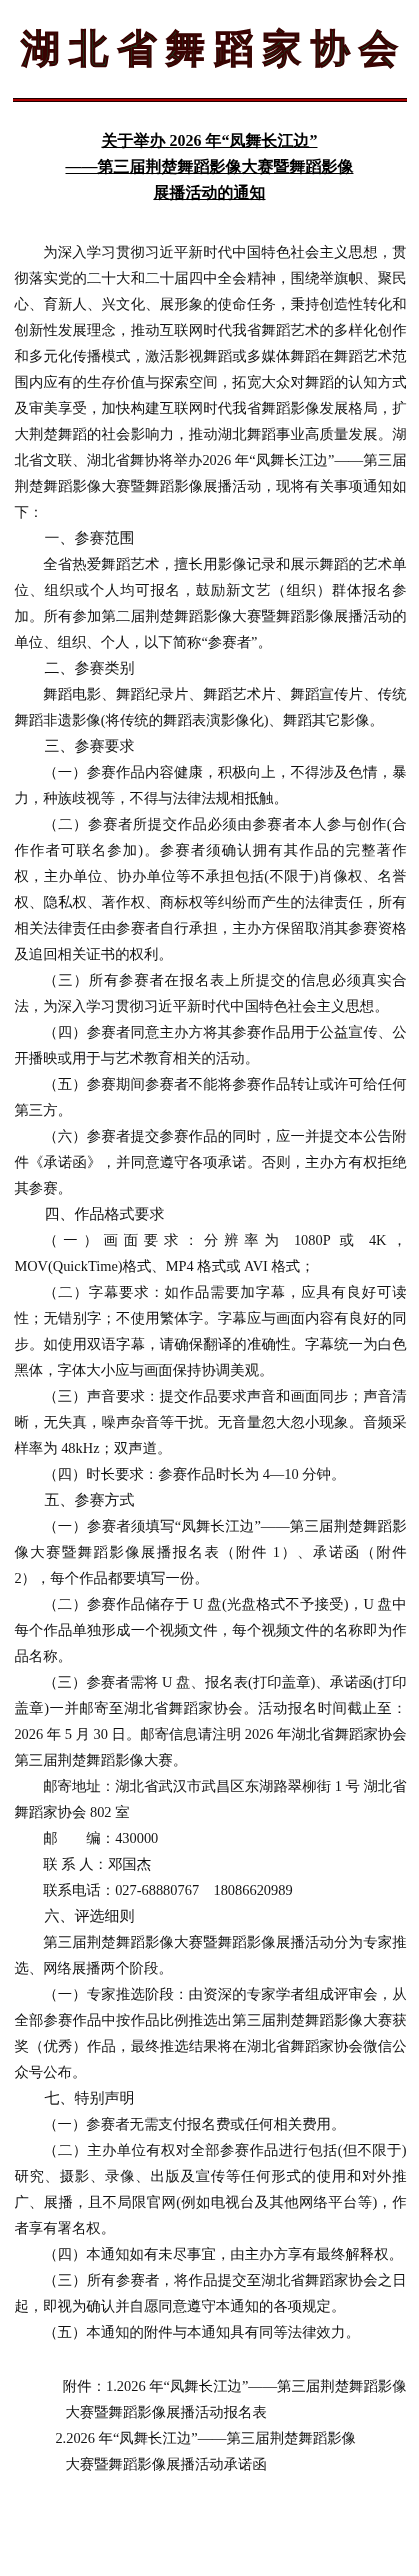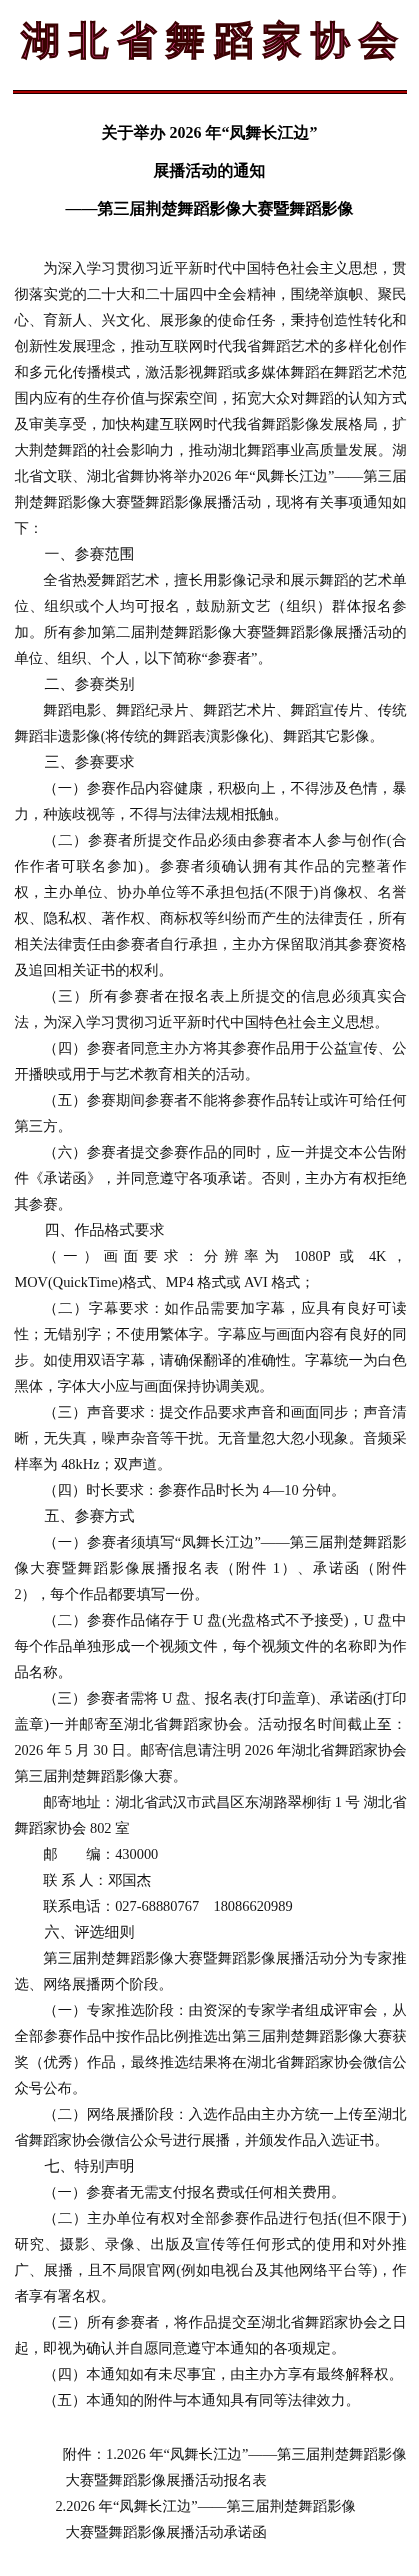--- a/index.html
+++ b/index.html
@@ -9,26 +9,26 @@
     height:2707px;
     margin:0 auto;
     background:#ffffff;
     font-family:"Liberation Serif","DejaVu Serif",serif;
     color:#121212;
     overflow:hidden;
   }
   
   .org-title {
     padding-top:7.2px;
-    margin:8px 13px;
+    margin:16px 13px;
     text-align:center;
     font-size:39px;
     font-weight:bold;
     line-height:1.32;
-    color:#ec4899;
+    color:#14532d;
     -webkit-text-stroke:1px #3a0302;
     letter-spacing:9.3px;
     margin-right:3.6px;
     white-space:nowrap;
   }
   .divider {
     margin:23px 12.4px 0 13px;
     height:2.1px;
     background:#ab0000;
     border-top:0.5px solid #1a0000;
@@ -36,21 +36,21 @@
   }
   
   .doc-title {
     margin:26px 20.6px 0;
     text-align:center;
     font-weight:bold;
     font-size:16px;
     line-height:26px;
     color:#000;
   }
-  .doc-title div { margin:12px; }
+  .doc-title div { margin:0;text-decoration:underline; }
   
   .doc-body {
     margin:33px 12.4px 0 14.4px;
     font-size:14.4px;
     line-height:26px;
     text-align:justify;
   }
   .doc-body p, .doc-body h2 { margin:0; }
   .para { text-indent:2em; font-weight:normal; }
   .flush { text-indent:0; }
@@ -76,22 +76,22 @@
 <body>
 
 <div class="page">
 
   <h1 class="org-title">湖北省舞蹈家协会</h1>
 
   <div class="divider"></div>
 
   <div class="doc-title">
     <div>关于举办 2026 年“凤舞长江边”</div>
+    <div>——第三届荆楚舞蹈影像大赛暨舞蹈影像</div>
     <div>展播活动的通知</div>
-    <div>——第三届荆楚舞蹈影像大赛暨舞蹈影像</div>
   </div>
 
   <div class="doc-body" id="doc-body">
       <p class="para">为深入学习贯彻习近平新时代中国特色社会主义思想，贯彻落实党的二十大和二十届四中全会精神，围绕举旗帜、聚民心、育新人、兴文化、展形象的使命任务，秉持创造性转化和创新性发展理念，推动互联网时代我省舞蹈艺术的多样化创作和多元化传播模式，激活影视舞蹈或多媒体舞蹈在舞蹈艺术范围内应有的生存价值与探索空间，拓宽大众对舞蹈的认知方式及审美享受，加快构建互联网时代我省舞蹈影像发展格局，扩大荆楚舞蹈的社会影响力，推动湖北舞蹈事业高质量发展。湖北省文联、湖北省舞协将举办2026 年“凤舞长江边”——第三届荆楚舞蹈影像大赛暨舞蹈影像展播活动，现将有关事项通知如下：</p>
       <h2 class="heading">一、参赛范围</h2>
       <p class="para">全省热爱舞蹈艺术，擅长用影像记录和展示舞蹈的艺术单位、组织或个人均可报名，鼓励新文艺（组织）群体报名参加。所有参加第二届荆楚舞蹈影像大赛暨舞蹈影像展播活动的单位、组织、个人，以下简称“参赛者”。</p>
       <h2 class="heading">二、参赛类别</h2>
       <p class="para">舞蹈电影、舞蹈纪录片、舞蹈艺术片、舞蹈宣传片、传统舞蹈非遗影像(将传统的舞蹈表演影像化)、舞蹈其它影像。</p>
       <h2 class="heading">三、参赛要求</h2>
       <p class="para">（一）参赛作品内容健康，积极向上，不得涉及色情，暴力，种族歧视等，不得与法律法规相抵触。</p>
@@ -109,26 +109,25 @@
       <p class="para">（一）参赛者须填写“凤舞长江边”——第三届荆楚舞蹈影像大赛暨舞蹈影像展播报名表（附件 1）、承诺函（附件 2），每个作品都要填写一份。</p>
       <p class="para">（二）参赛作品储存于 U 盘(光盘格式不予接受)，U 盘中每个作品单独形成一个视频文件，每个视频文件的名称即为作品名称。</p>
       <p class="para">（三）参赛者需将 U 盘、报名表(打印盖章)、承诺函(打印盖章)一并邮寄至湖北省舞蹈家协会。活动报名时间截止至：2026 年 5 月 30 日。邮寄信息请注明 2026 年湖北省舞蹈家协会第三届荆楚舞蹈影像大赛。</p>
       <p class="para">邮寄地址：湖北省武汉市武昌区东湖路翠柳街 1 号  湖北省舞蹈家协会 802 室</p>
       <p class="para">邮　　编：430000</p>
       <p class="para">联 系 人：邓国杰</p>
       <p class="para">联系电话：027-68880767　18086620989</p>
       <h2 class="heading">六、评选细则</h2>
       <p class="para">第三届荆楚舞蹈影像大赛暨舞蹈影像展播活动分为专家推选、网络展播两个阶段。</p>
       <p class="para">（一）专家推选阶段：由资深的专家学者组成评审会，从全部参赛作品中按作品比例推选出第三届荆楚舞蹈影像大赛获奖（优秀）作品，最终推选结果将在湖北省舞蹈家协会微信公众号公布。</p>
-      <p class="para">（二）网络展播阶段：入选作品由主办方统一上传至湖北省舞蹈家协会微信公众号进行展播，并颁发作品入选证书。</p>
       <h2 class="heading">七、特别声明</h2>
       <p class="para">（一）参赛者无需支付报名费或任何相关费用。</p>
       <p class="para">（二）主办单位有权对全部参赛作品进行包括(但不限于)研究、摄影、录像、出版及宣传等任何形式的使用和对外推广、展播，且不局限官网(例如电视台及其他网络平台等)，作者享有署名权。</p>
+      <p class="para">（四）本通知如有未尽事宜，由主办方享有最终解释权。</p>
       <p class="para">（三）所有参赛者，将作品提交至湖北省舞蹈家协会之日起，即视为确认并自愿同意遵守本通知的各项规定。</p>
-      <p class="para">（四）本通知如有未尽事宜，由主办方享有最终解释权。</p>
       <p class="para">（五）本通知的附件与本通知具有同等法律效力。</p>
     </div>
 
   <div class="attachments">
     <p class="att-l1">附件：1.2026 年“凤舞长江边”——第三届荆楚舞蹈影像</p>
     <p class="att-l2">大赛暨舞蹈影像展播活动报名表</p>
     <p class="att-l3">2.2026 年“凤舞长江边”——第三届荆楚舞蹈影像</p>
     <p class="att-l4">大赛暨舞蹈影像展播活动承诺函</p>
   </div>
 

